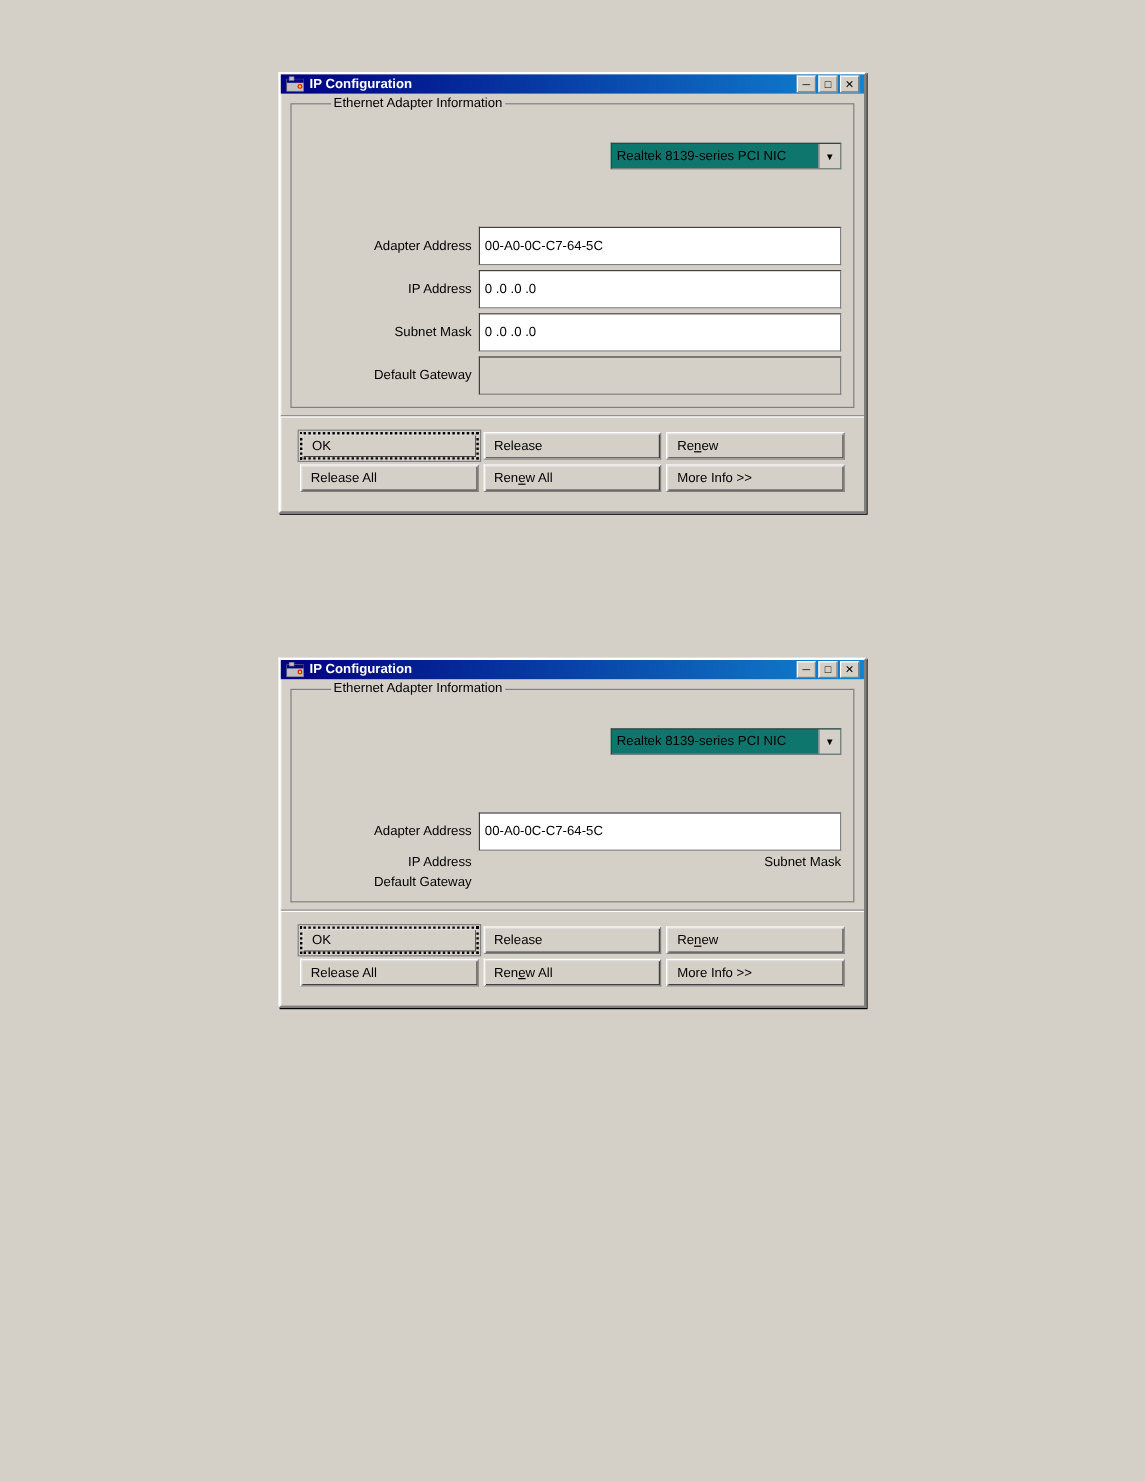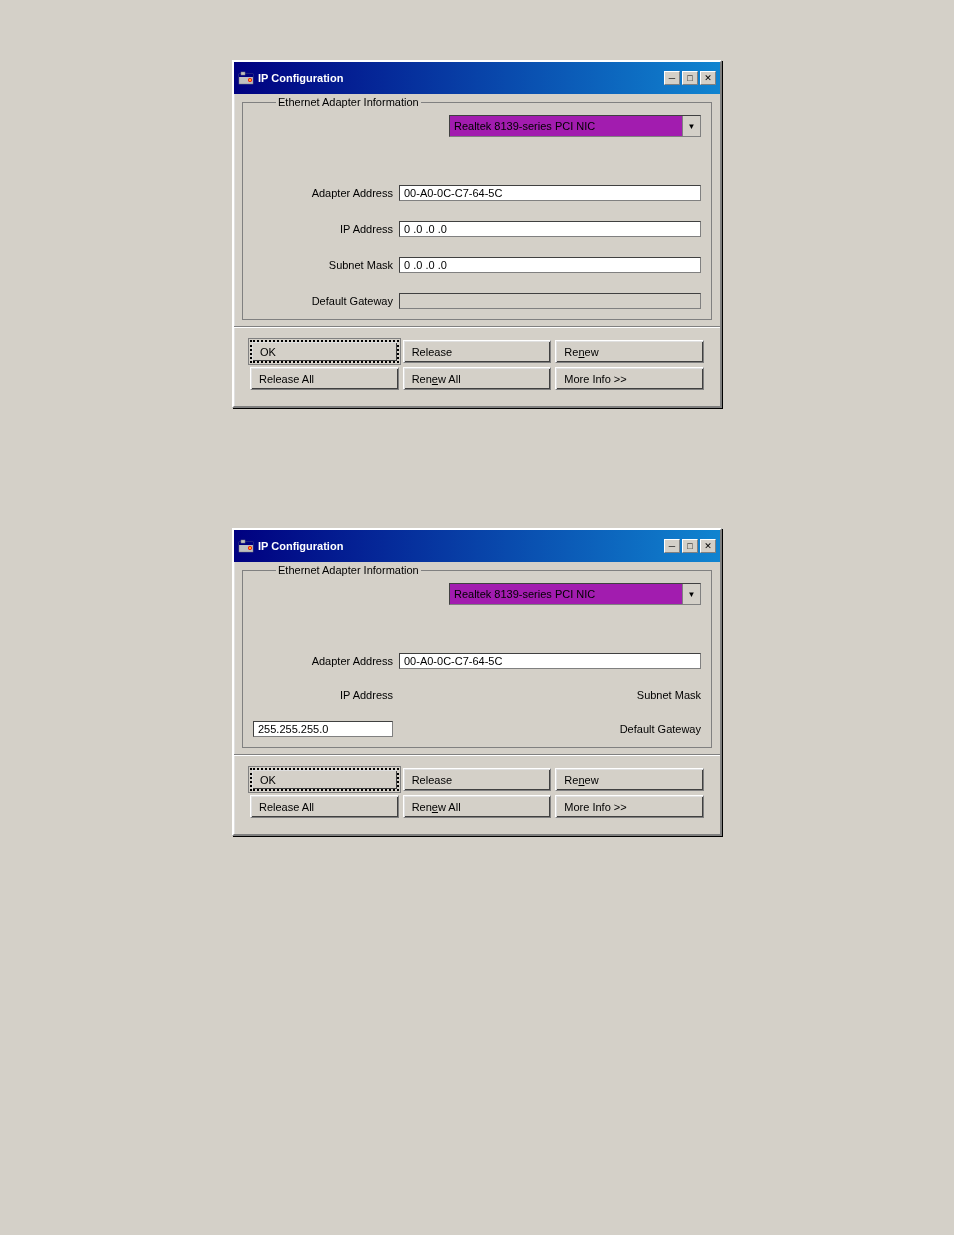--- a/index.html
+++ b/index.html
@@ -29,21 +29,21 @@
       border-bottom-color: #808080;
       box-shadow: 1px 1px 0 #000, inset 1px 1px 0 #dfdfdf;
     }
 
     .title-bar {
       background: linear-gradient(to right, #000080, #1084d0);
       color: white;
       display: flex;
       align-items: center;
       padding: 3px 4px;
-      height: 32px;
+      height: 16px;
       gap: 4px;
     }
 
     .title-bar-icon {
       width: 16px;
       height: 16px;
       display: flex;
       align-items: center;
       justify-content: center;
       flex-shrink: 0;
@@ -106,26 +106,27 @@
 
     .adapter-row {
       display: flex;
       justify-content: flex-end;
       margin-bottom: 10px;
     }
 
     .dropdown {
       display: flex;
       align-items: center;
-      background: #a21caf;
+      background: #0f766e;
       border: 1px solid #808080;
       border-top-color: #404040;
       border-left-color: #404040;
-      width: 252px;
+      width: 192px;
       height: 22px;
+      margin-top: 20px;
     }
 
     .dropdown-text {
       flex: 1;
       padding: 2px 4px;
       font-size: 11px;
     }
 
     .dropdown-arrow {
       width: 18px;
@@ -134,39 +135,39 @@
       border-left: 1px solid #808080;
       display: flex;
       align-items: center;
       justify-content: center;
       cursor: pointer;
     }
 
     .info-grid {
       display: grid;
       grid-template-columns: 140px 1fr;
-      gap: 20px 6px;
+      gap: 4px 6px;
       align-items: center;
       margin-top: 48px;
     }
 
     .info-label {
       text-align: right;
       font-size: 11px;
       color: #000;
     }
 
     .info-value {
       background: white;
       border: 1px solid #808080;
       border-top-color: #404040;
       border-left-color: #404040;
       padding: 1px 4px;
       font-size: 11px;
-      height: 16px;
+      height: 32px;
       display: flex;
       align-items: center;
     }
 
     .info-value.empty {
       background: #d4d0c8;
     }
 
     .button-area {
       display: grid;
@@ -337,23 +338,20 @@
 
       <div class="info-grid">
         <span class="info-label">Adapter Address</span>
         <div class="info-value">
             <span>00-A0-0C-C7-64-5C</span>
           </div>
 
         <span class="info-label">IP Address</span>
 
         <span class="info-label">Subnet Mask</span>
-        <div class="info-value">
-            <span>255.255.255.0</span>
-          </div>
 
         <span class="info-label">Default Gateway</span>
       </div>
     </div>
 
     <hr class="separator">
 
     <div class="button-area">
       <button class="win-button ok-btn">
         <span>OK</span>

